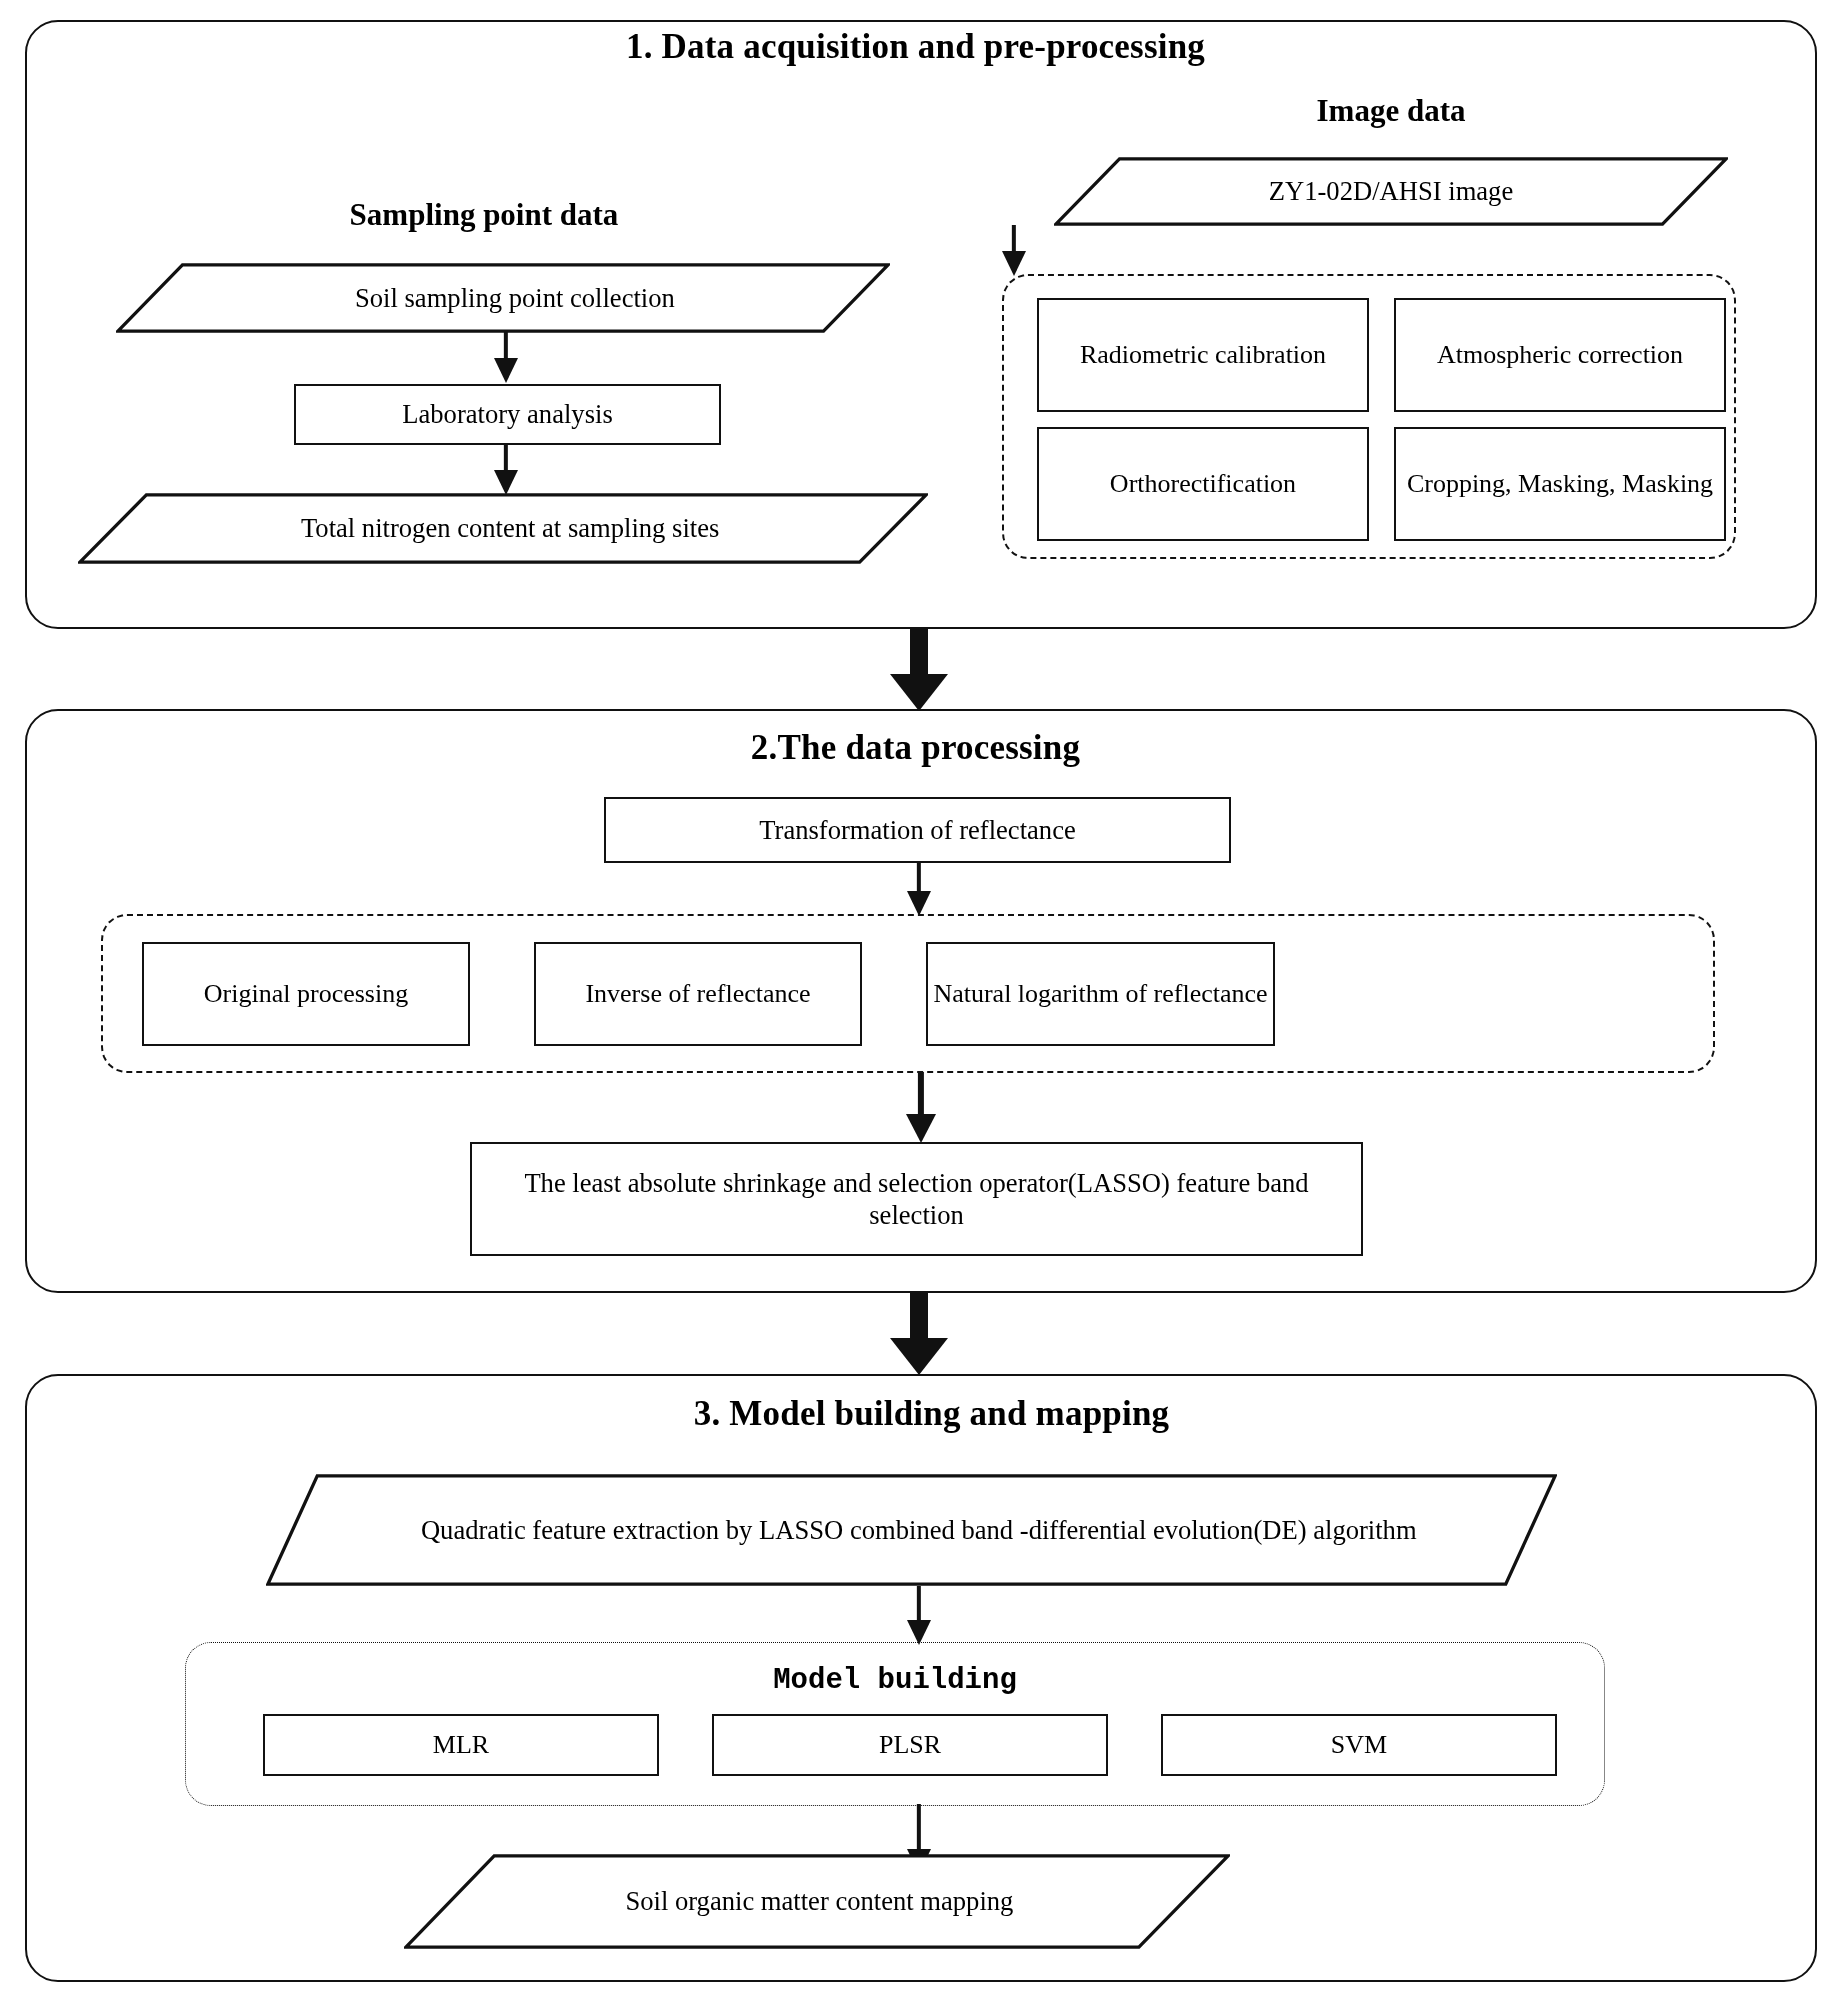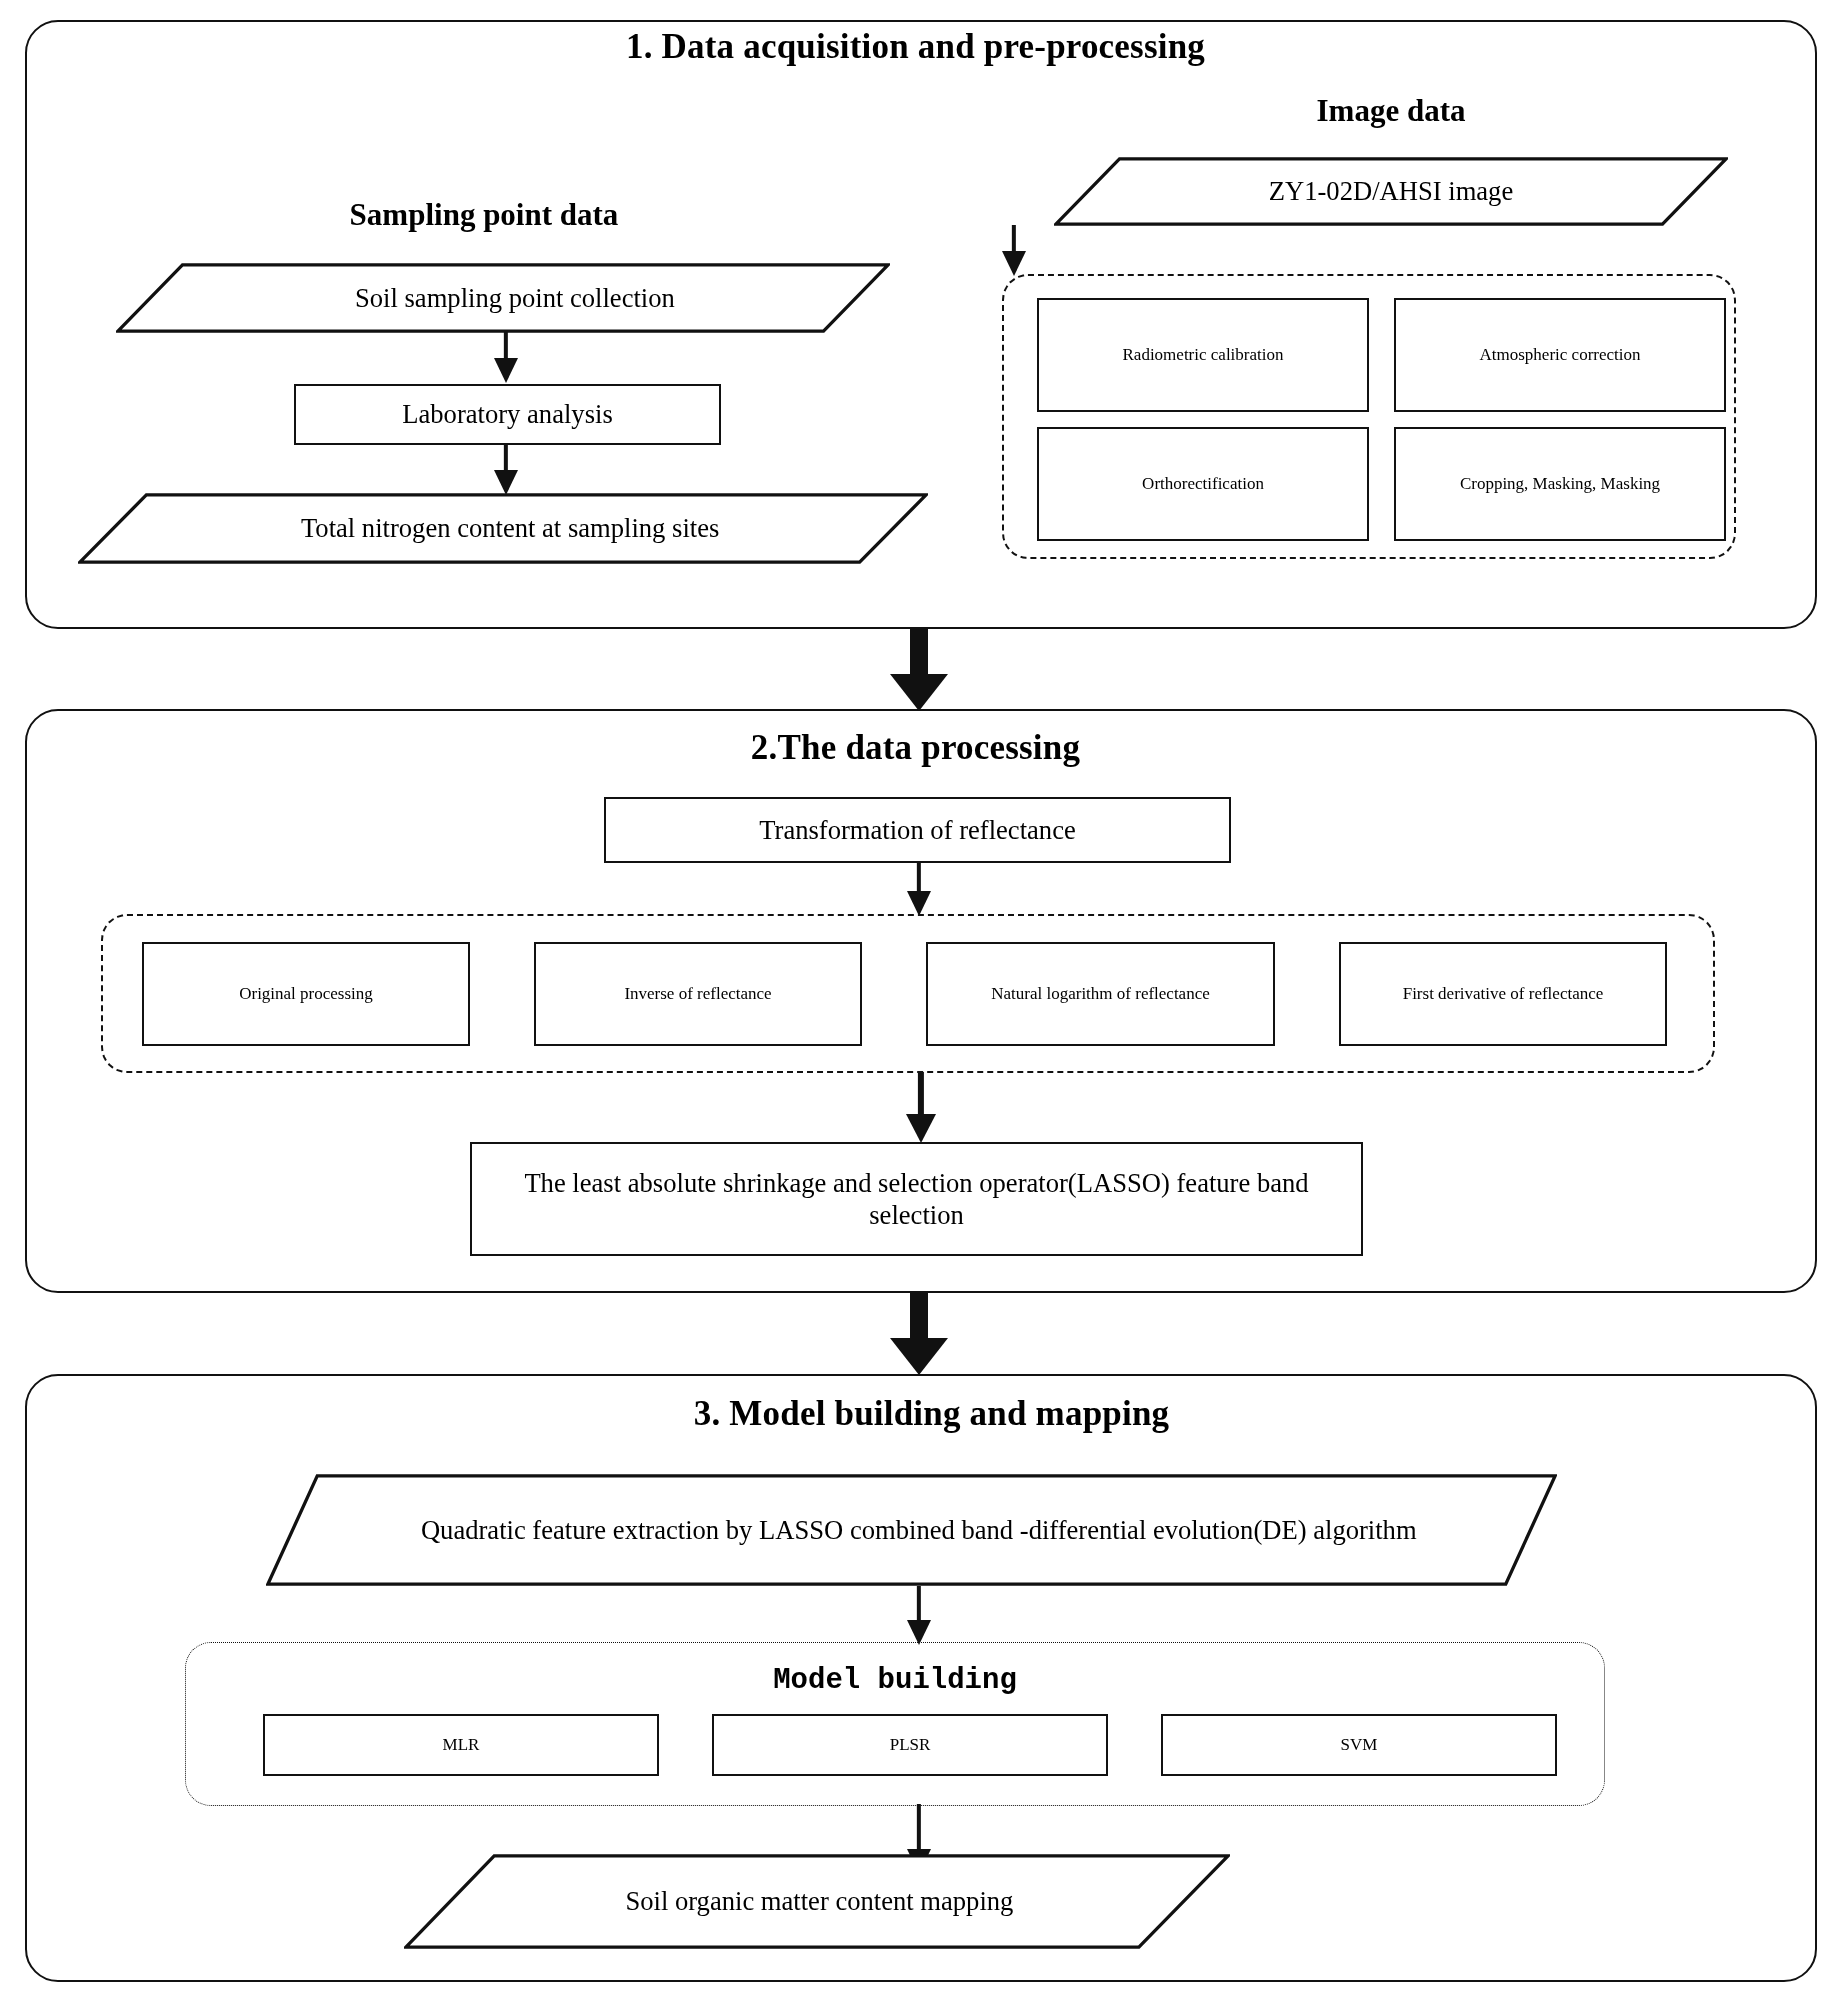--- a/index.html
+++ b/index.html
@@ -45,21 +45,21 @@
     background:#fff;
     box-sizing:border-box;
     display:flex;
     align-items:center;
     justify-content:center;
     text-align:center;
     font-size:26.6px;
     line-height:1.22;
     padding:1.9px 4.7px;
   }
-  .rect.small{font-size:17px;}
+  .rect.small{font-size:26px;}
 
   
   .para{
     position:absolute;
     box-sizing:border-box;
   }
   .para .shape{
     position:absolute;left:0;top:0;width:100%;height:100%;
   }
   .para .label{
@@ -189,21 +189,20 @@
   <div class="arrow thin" style="left:902px;top:863px;width:33px;height:53px;">
     <div class="stem" style="height:30px;"></div>
     <div class="head"></div>
   </div>
 
   <div class="dashgroup" style="left:101px;top:914px;width:1614px;height:159px;"></div>
 
   <div class="rect small" style="left:142px;top:942px;width:328px;height:104px;">Original processing</div>
   <div class="rect small" style="left:534px;top:942px;width:328px;height:104px;">Inverse of reflectance</div>
   <div class="rect small" style="left:926px;top:942px;width:349px;height:104px;">Natural logarithm of reflectance</div>
-  <div class="rect small" style="left:1339px;top:942px;width:328px;height:104px;">First derivative of reflectance</div>
 
   <div class="arrow med" style="left:902px;top:1072px;width:38px;height:71px;">
     <div class="stem" style="height:44px;"></div>
     <div class="head"></div>
   </div>
 
   <div class="rect" style="left:470px;top:1142px;width:893px;height:114px;padding:4.7px 33px;">The least absolute shrinkage and selection operator(LASSO) feature band selection</div>
 
   <div class="arrow fat" style="left:876px;top:1293px;width:85px;height:82px;">
     <div class="stem" style="height:47px;"></div>

